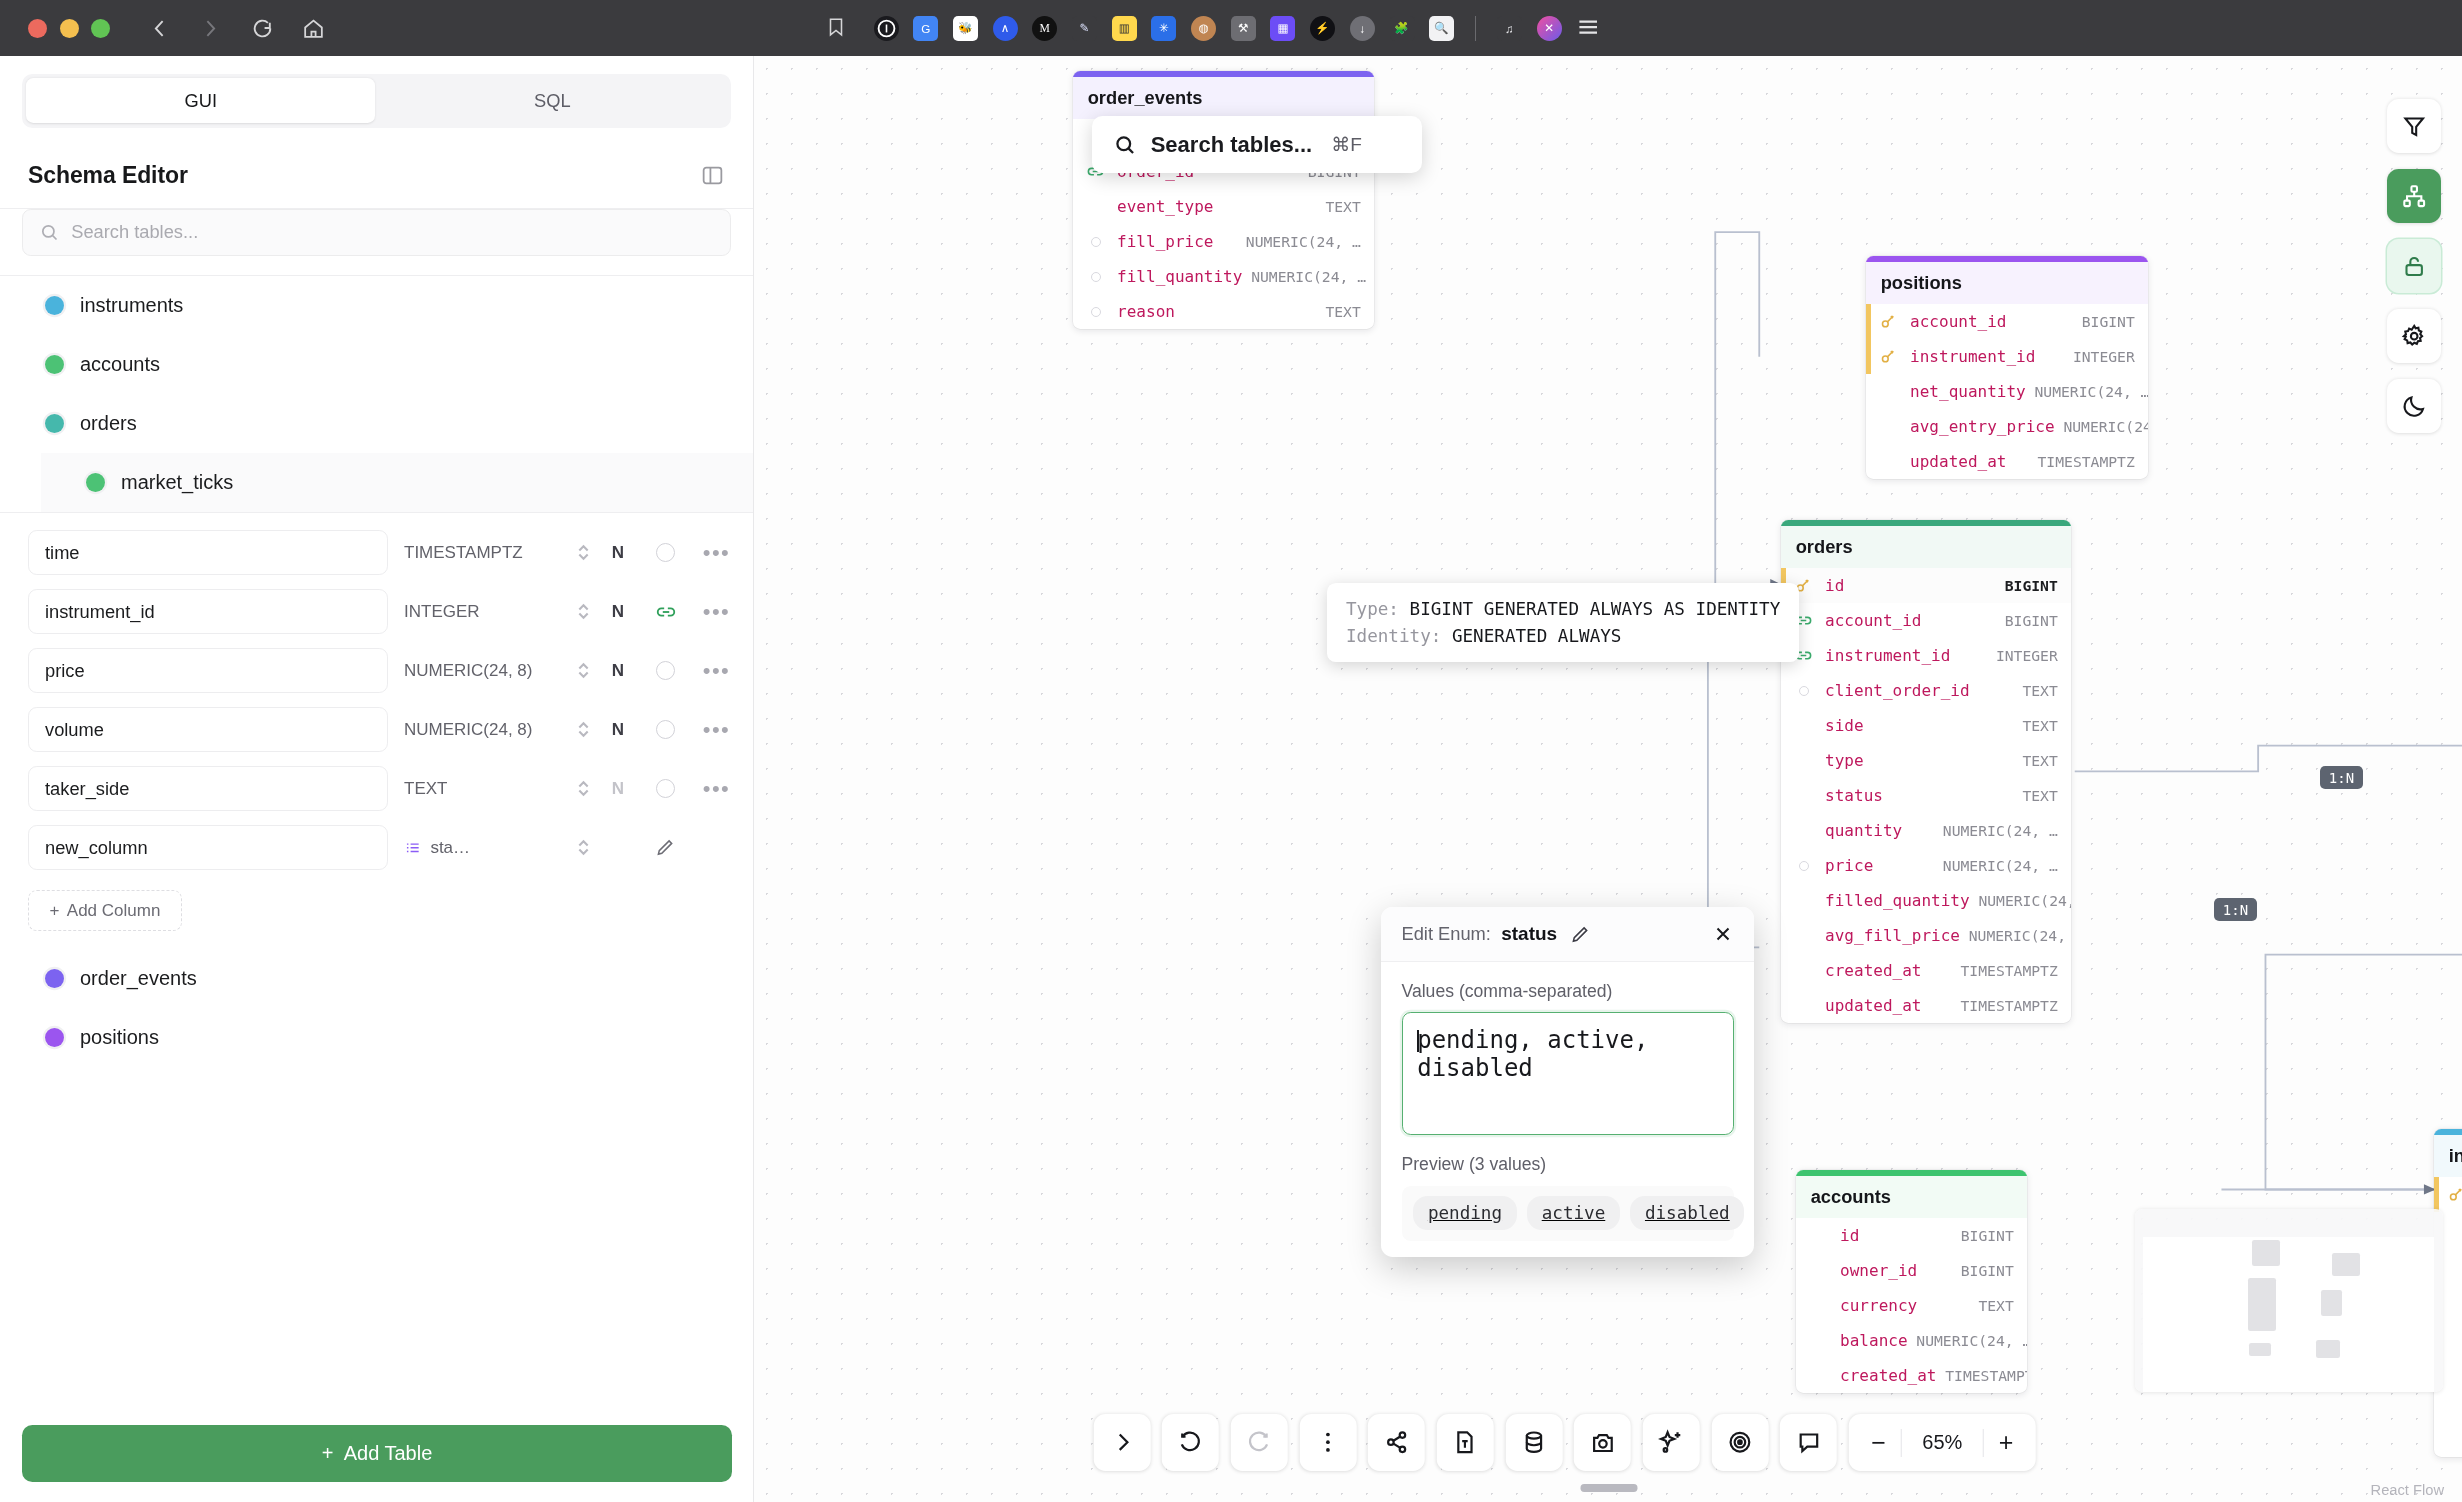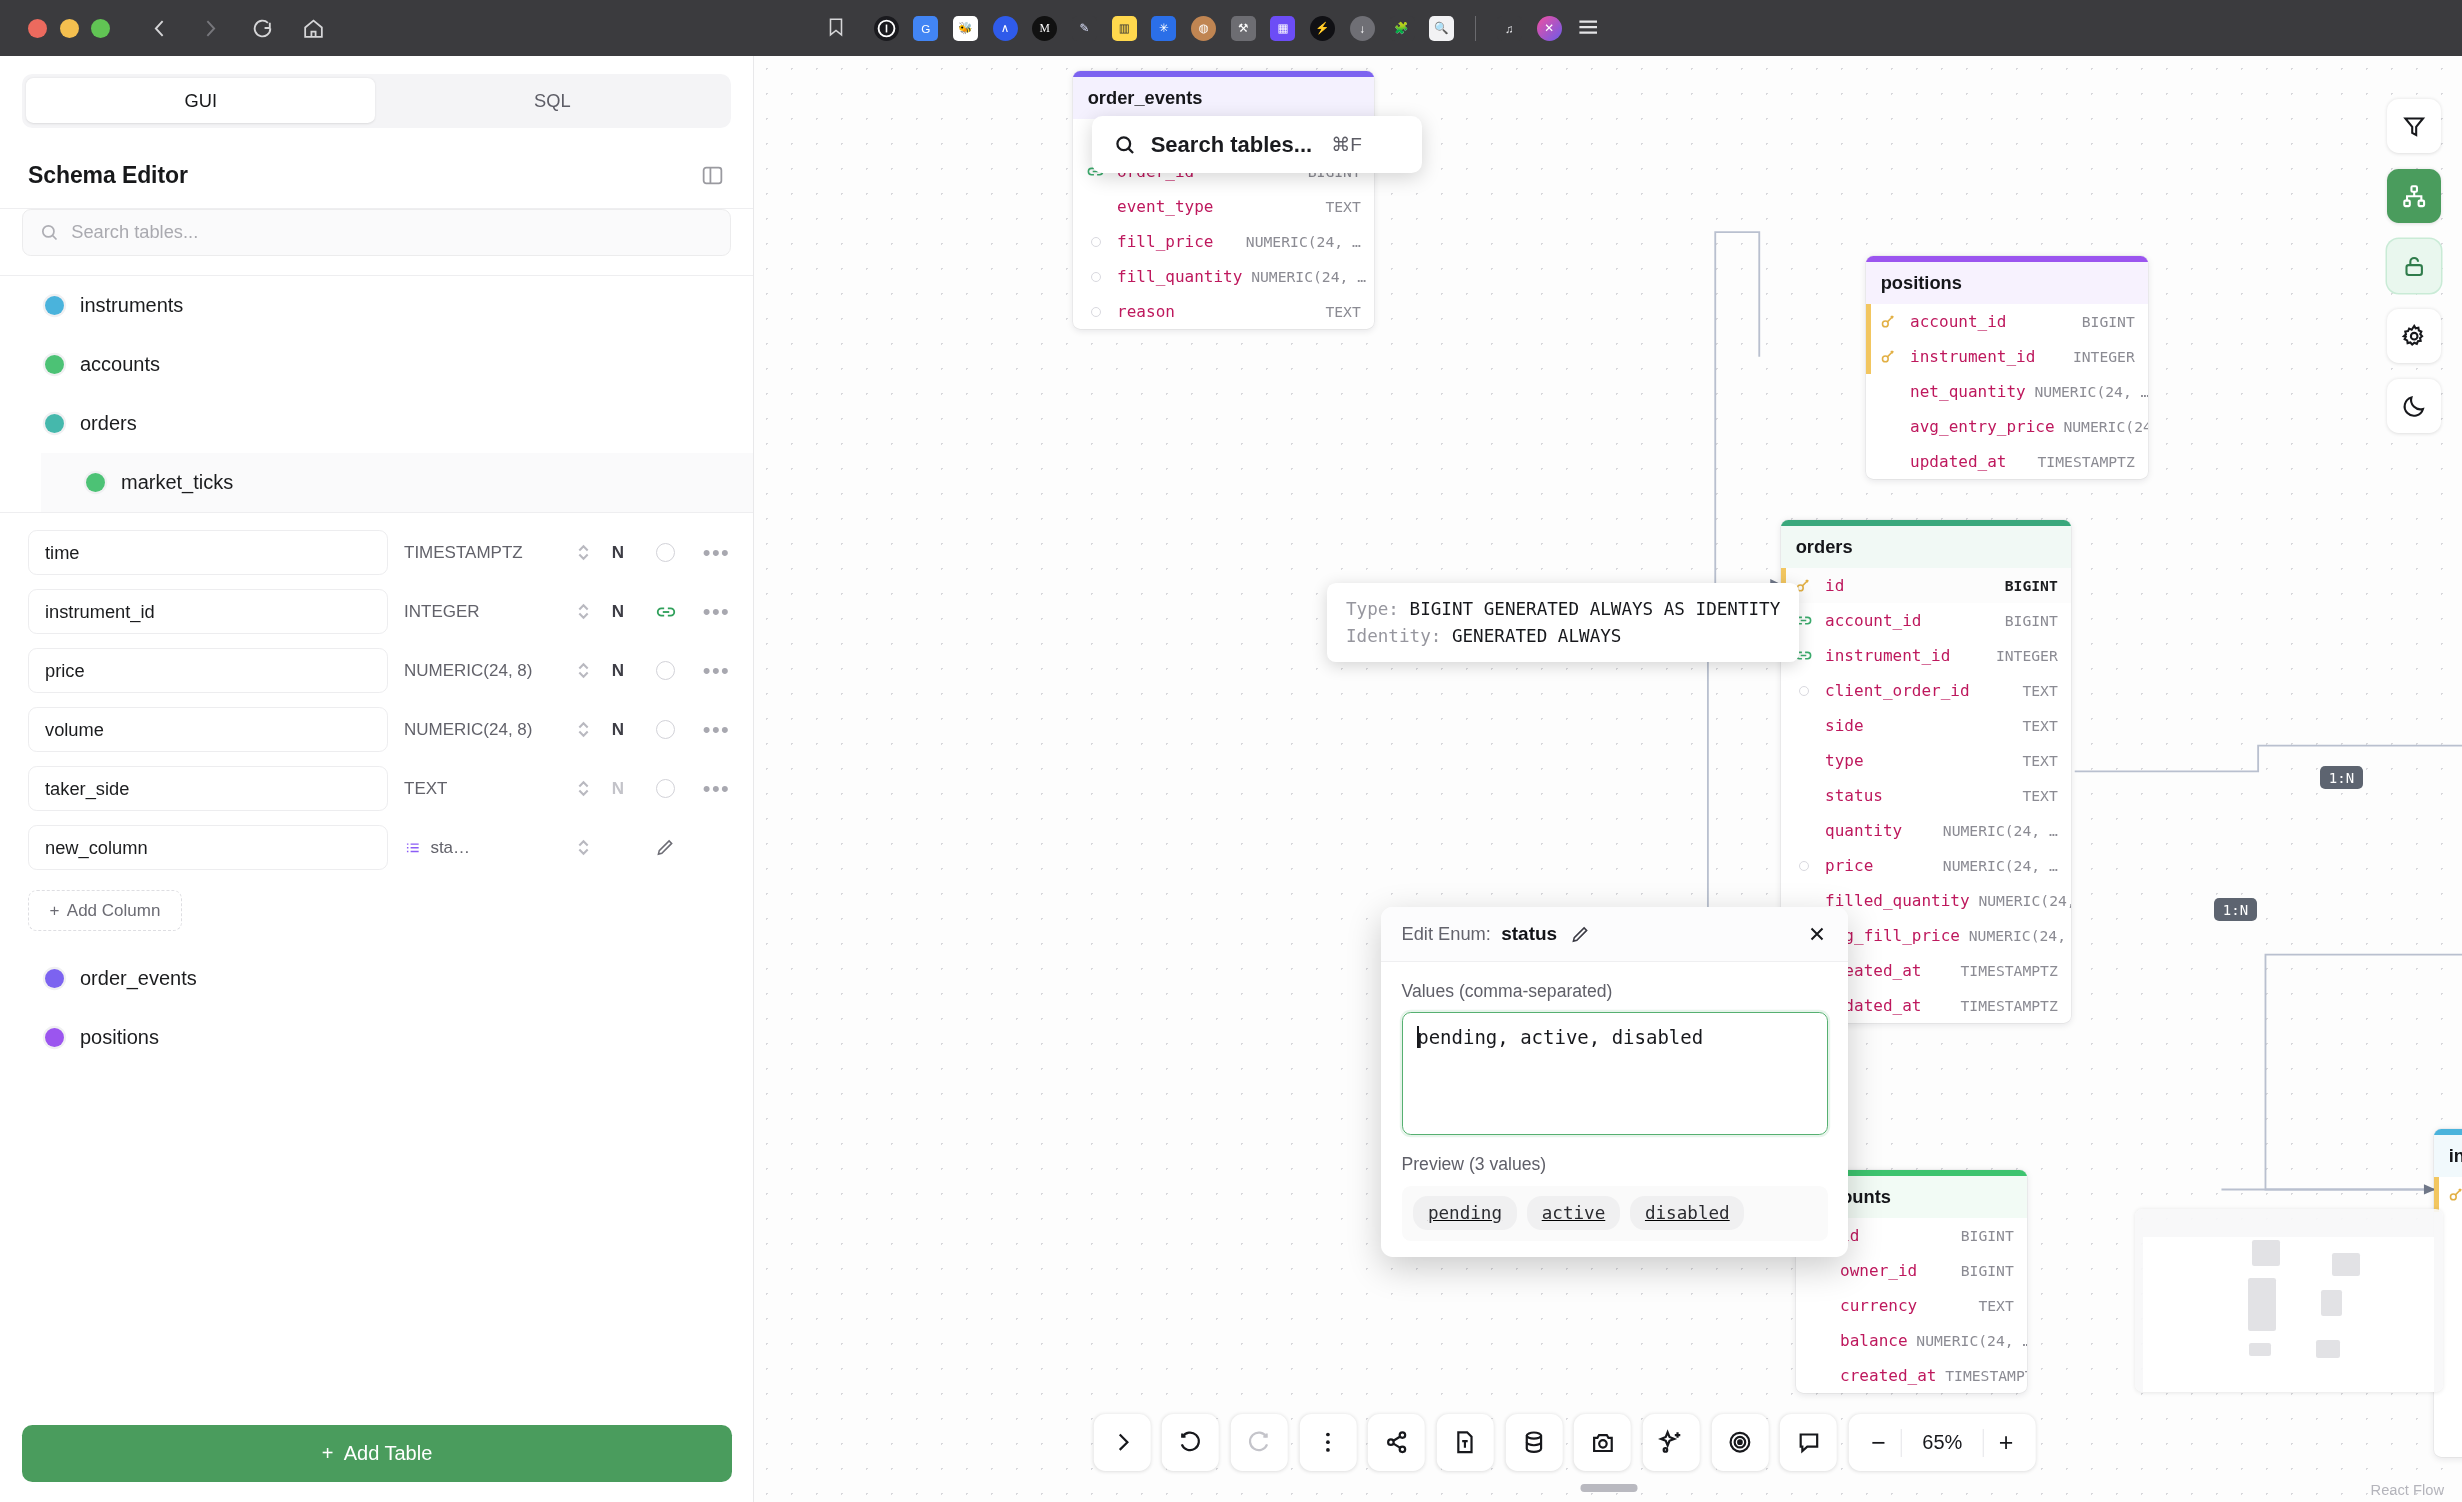--- a/index.html
+++ b/index.html
@@ -175,34 +175,34 @@
   
   #minimap { position:absolute; right:20.5px; bottom:110px; width:308px; height:183px; background:rgba(247,247,249,.92);
              border-radius:7.3px; box-shadow:0 0.7px 4.4px rgba(0,0,0,.09); overflow:hidden; }
   #minimap .vp { position:absolute; left:8.8px; top:28px; right:8.8px; bottom:0; background:#fff; }
   #minimap .mnode { position:absolute; background:#e2e2e5; border-radius:2.2px; }
   #react-flow-credit { position:absolute; right:19px; bottom:4.4px; font-size:14.7px; color:#b4b4bb; }
   #canvas-scrollbar { position:absolute; left:50%; transform:translateX(-50%); bottom:10.3px; width:57px; height:7.3px; border-radius:3.7px; background:#b9b9c0; }
 
   
   #enum-modal {
-    position:absolute; left:627px; top:851px; width:467px;
+    position:absolute; left:627px; top:851px; width:373px;
     background:#fff; border-radius:11.7px; box-shadow:0 10.3px 35px rgba(0,0,0,.20);
     overflow:hidden; z-index:50;
   }
   #modal-head { display:flex; align-items:center; padding:16px 20.5px; border-bottom:0.7px solid #efeff1; background:#fcfcfd; gap:10.3px; }
   #modal-title-lbl { font-size:18.3px; color:#63636c; }
   #modal-title-val { font-size:19px; font-weight:700; color:#121317; }
   #modal-edit-icon { width:20.5px;height:20.5px;color:#3b3b44; margin-left:2.9px; }
   #modal-close { margin-left:auto; width:22px;height:22px;color:#18191d; }
   #modal-body { padding:19px 20.5px 16px; }
   #values-label { font-size:17.6px; color:#5f5f68; margin-bottom:10.3px; }
   #values-box {
     height:123px; border:1.5px solid #56b071; border-radius:8.8px; padding:13.2px 14.7px;
-    font-family:"DejaVu Sans Mono",monospace; font-size:19px; color:#17181c;
+    font-family:"DejaVu Sans Mono",monospace; font-size:24px; color:#17181c;
     box-shadow:0 0 0 2.2px rgba(86,176,113,.14);
   }
   #values-box .caret { display:inline-block; width:1.5px; height:22px; background:#17181c; vertical-align:-3.7px; margin-right:-1.5px; }
   #preview-label { font-size:17.6px; color:#5f5f68; margin:19px 0 10.3px; }
   #preview-chips { background:#fafafa; border-radius:8.8px; padding:10.3px 11.7px; display:flex; gap:10.3px;text-decoration:underline; }
   .chip { background:#f0f0f1; border-radius:14.7px; padding:7.3px 14.7px; font-family:"DejaVu Sans Mono",monospace; font-size:17.6px; color:#2a2b30; }
   #modal-foot { border-top:0.7px solid #efeff1; padding:16px 20.5px; display:flex; justify-content:flex-end; align-items:center; gap:19px; background:#fcfcfd; }
   #cancel-btn { font-size:19px; font-weight:700; color:#15161a; padding:7.3px 10.3px; }
   #save-btn { background:#4a9c5d; color:#fff; font-size:19px; font-weight:500; border-radius:7.3px; padding:10.3px 26.4px; }
 </style>

